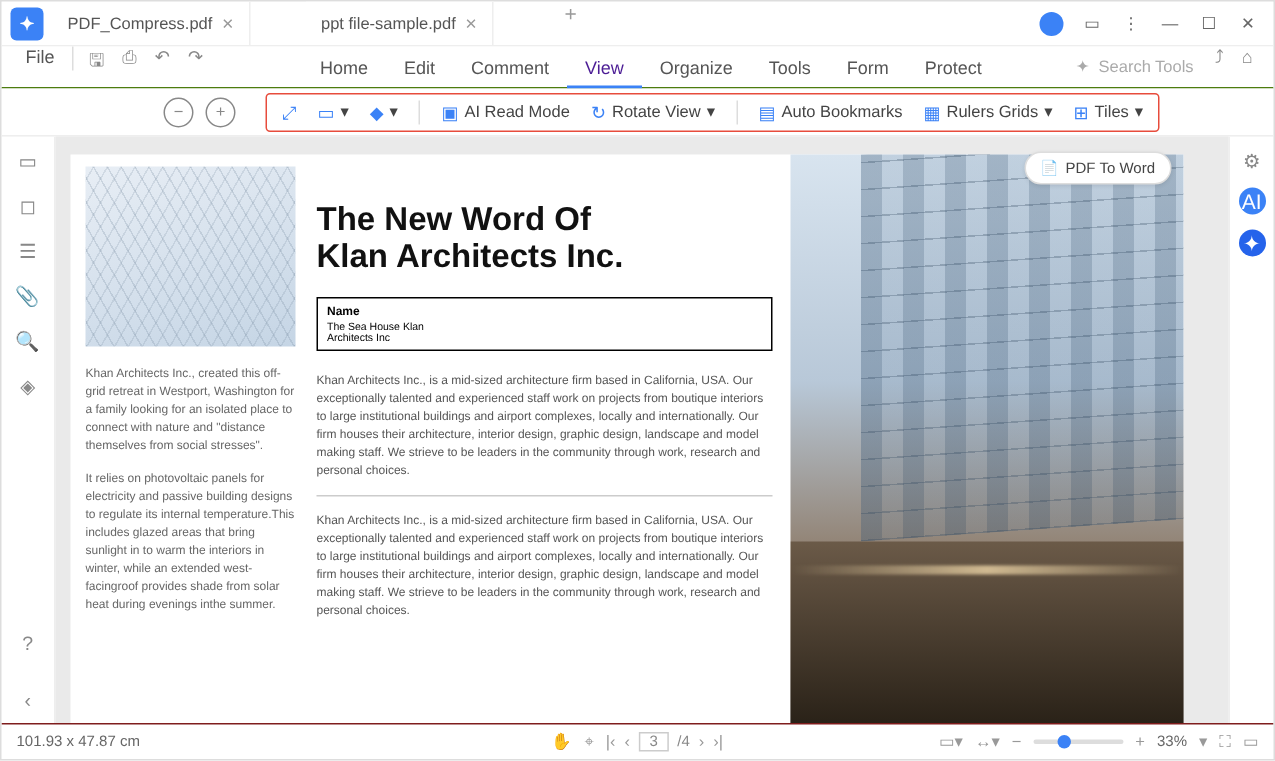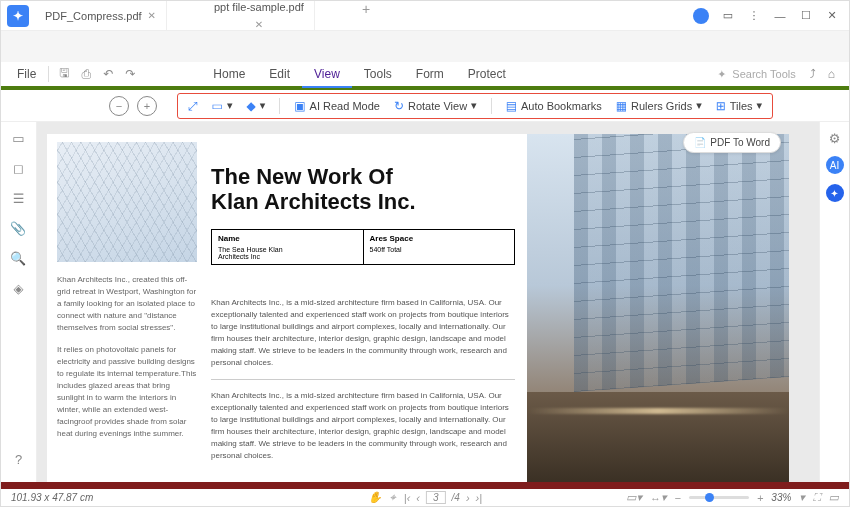--- a/index.html
+++ b/index.html
@@ -1,27 +1,27 @@
 <!DOCTYPE html>
 <html><head>
 <meta charset="utf-8">
 <style>
 * { margin: 0; padding: 0; box-sizing: border-box; font-family: -apple-system, BlinkMacSystemFont, "Segoe UI", Arial, sans-serif; }
 body { width: 850px; height: 507px; background: #f5f5f5; overflow: hidden; position: relative; border: 1px solid #ddd; }
 .titlebar { height: 30px; background: #fff; display: flex; align-items: center; border-bottom: 1px solid #eee; }
 .app-icon { width: 22px; height: 22px; background: #3b82f6; border-radius: 4px; margin: 0 6px; display: flex; align-items: center; justify-content: center; color: #fff; font-size: 12px; font-weight: bold; }
 .tabs { display: flex; flex: 1; height: 100%; gap: 37px; }
 .tab { display: flex; align-items: center; padding: 0 10px; font-size: 11px; color: #555; border-right: 1px solid #eee; gap: 6px; cursor: pointer; }
-.tab.active { background: #fff; flex-direction: column; }
+.tab.active { background: #fff; }
 .tab-close { font-size: 10px; color: #999; }
 .tab-add { padding: 0 10px; color: #999; font-size: 14px; }
 .win-controls { display: flex; align-items: center; gap: 12px; padding: 0 10px; }
 .win-btn { width: 14px; height: 14px; display: flex; align-items: center; justify-content: center; color: #666; font-size: 11px; cursor: pointer; }
 .avatar { width: 16px; height: 16px; border-radius: 50%; background: #3b82f6; }
-.menubar { height: 28px; background: #fff; display: flex; align-items: center; padding: 0 8px; font-size: 12px; color: #555; border-bottom: 4px solid #4d7c0f; margin-top: 31px; }
+.menubar { height: 28px; background: #fff; display: flex; padding: 0 8px; font-size: 12px; color: #555; border-bottom: 1px solid #4d7c0f; }
 .file-menu { padding: 0 8px; cursor: pointer; }
 .mb-sep { width: 1px; height: 16px; background: #ddd; margin: 0 4px; }
 .mb-icon { padding: 0 6px; color: #888; cursor: pointer; font-size: 12px; }
 .menu-tabs { display: flex; margin-left: 60px; gap: 0; }
 .menu-tab { padding: 0 12px; cursor: pointer; height: 28px; line-height: 28px; }
 .menu-tab.active { color: #4c1d95; border-bottom: 2px solid #3b82f6; }
 .search-tools { margin-left: auto; display: flex; align-items: center; gap: 6px; color: #aaa; font-size: 11px; padding-right: 8px; }
 .toolbar { height: 32px; background: #fff; display: flex; align-items: center; padding: 0 8px; border-bottom: 1px solid #eee; position: relative; }
 .zoom-tools { display: flex; gap: 8px; margin-left: 100px; }
 .zoom-btn { width: 20px; height: 20px; border: 1.5px solid #888; border-radius: 50%; display: flex; align-items: center; justify-content: center; font-size: 11px; color: #888; cursor: pointer; }
@@ -29,39 +29,39 @@
 .vg-item { display: flex; align-items: center; gap: 4px; cursor: pointer; white-space: nowrap; }
 .vg-icon { color: #3b82f6; font-size: 12px; }
 .vg-sep { width: 1px; height: 16px; background: #ddd; }
 .workspace { display: flex; height: calc(100% - 90px - 24px); }
 .leftbar { width: 36px; background: #fff; border-right: 1px solid #eee; display: flex; flex-direction: column; align-items: center; padding-top: 8px; gap: 14px; }
 .lb-icon { width: 16px; height: 16px; color: #888; cursor: pointer; font-size: 13px; display: flex; align-items: center; justify-content: center; }
 .lb-bottom { margin-top: auto; margin-bottom: 8px; }
 .canvas { flex: 1; background: #eaeaea; position: relative; overflow: hidden; }
 .page { position: absolute; top: 12px; left: 10px; right: 30px; bottom: 0; background: #fff; display: flex; }
 .rightbar { width: 30px; background: #fff; border-left: 1px solid #eee; display: flex; flex-direction: column; align-items: center; padding-top: 8px; gap: 10px; }
-.rb-icon { width: 18px; height: 18px; border-radius: 50%; display: flex; align-items: center; justify-content: center; font-size: 10px; color: #fff; cursor: pointer; }
+.rb-icon { width: 18px; height: 18px; border-radius: 50%; display: flex; align-items: center; justify-content: center; font-size: 14px; color: #fff; cursor: pointer; }
 .pdf2word { position: absolute; top: 10px; right: 38px; background: #fff; border: 1px solid #ddd; border-radius: 14px; padding: 4px 10px; font-size: 10px; color: #444; display: flex; align-items: center; gap: 4px; cursor: pointer; box-shadow: 0 1px 3px rgba(0,0,0,.1); z-index: 5; }
 .page-left { width: 160px; padding: 8px 10px; font-size: 8px; color: #666; line-height: 1.5; }
 .bldg-thumb { width: 140px; height: 120px; background: linear-gradient(160deg,#e8eef5,#c5d5e5); margin-bottom: 12px; position: relative; overflow: hidden; }
 .bldg-lines { position: absolute; inset: 0; background: repeating-linear-gradient(60deg, rgba(120,140,160,.25) 0 1px, transparent 1px 8px), repeating-linear-gradient(-60deg, rgba(120,140,160,.2) 0 1px, transparent 1px 8px); }
 .para { margin-bottom: 10px; }
 .page-mid { width: 320px; padding: 30px 12px 10px 4px; }
 .headline { font-size: 22px; font-weight: 700; color: #111; line-height: 1.15; margin-bottom: 14px; }
-.info-table { display: flex; border: 1.5px solid #000; font-size: 7px; margin-bottom: 32px; }
+.info-table { display: flex; border: 1.5px solid #000; font-size: 7px; margin-bottom: 14px; }
 .info-cell { flex: 1; border-right: 1.5px solid #000; padding: 4px 6px; }
 .info-cell:last-child { border-right: none; }
 .info-head { font-weight: 700; margin-bottom: 3px; font-size: 8px; }
 .mid-para { font-size: 8px; color: #555; line-height: 1.5; margin-bottom: 10px; }
 .divider { border: none; border-top: 1px solid #ccc; margin: 10px 0; }
 .page-right { flex: 1; background: linear-gradient(180deg,#d8e4ef 0%,#b8c8d8 40%,#8a7560 75%,#3a322a 100%); position: relative; overflow: hidden; }
 .glass { position: absolute; top: 0; left: 18%; right: 0; height: 68%; background: repeating-linear-gradient(90deg, rgba(60,90,120,.35) 0 14px, rgba(100,130,160,.2) 14px 28px), repeating-linear-gradient(0deg, rgba(40,60,80,.3) 0 1px, transparent 1px 18px); transform: skewY(-4deg); transform-origin: top left; }
 .ground { position: absolute; bottom: 0; left: 0; right: 0; height: 32%; background: linear-gradient(180deg,#6b5a48,#2a2218); }
 .light { position: absolute; bottom: 26%; left: 0; right: 0; height: 6px; background: linear-gradient(90deg, transparent, rgba(255,230,180,.7), transparent); filter: blur(1px); }
-.statusbar { position: absolute; bottom: 0; left: 0; right: 0; height: 24px; background: #fff; border-top: 7px solid #7f1d1d; display: flex; align-items: center; font-size: 10px; color: #666; padding: 0 10px; gap: 10px; font-style: italic; }
+.statusbar { position: absolute; bottom: 0; left: 0; right: 0; height: 24px; background: #fff; border-top: 1px solid #7f1d1d; display: flex; align-items: center; font-size: 10px; color: #666; padding: 0 10px; gap: 10px; }
 .sb-center { position: absolute; left: 50%; transform: translateX(-50%); display: flex; align-items: center; gap: 8px; }
 .sb-pagectl { display: flex; align-items: center; gap: 6px; color: #888; }
 .sb-pagenum { border: 1px solid #ccc; padding: 0 6px; font-size: 10px; }
 .sb-right { margin-left: auto; display: flex; align-items: center; gap: 8px; }
 .slider { width: 60px; height: 3px; background: #ddd; position: relative; border-radius: 2px; }
 .slider-thumb { position: absolute; left: 16px; top: -3px; width: 9px; height: 9px; border-radius: 50%; background: #3b82f6; }
 .sb-ico { color: #999; cursor: pointer; font-size: 11px; }
 </style>
 </head>
 <body>
@@ -92,21 +92,23 @@
 <div class="menubar">
   <span class="file-menu">File</span>
   <span class="mb-sep"></span>
   <span class="mb-icon">🖫</span>
   <span class="mb-icon">⎙</span>
   <span class="mb-icon">↶</span>
   <span class="mb-icon">↷</span>
   <div class="menu-tabs">
     <div class="menu-tab">Home</div>
     <div class="menu-tab">Edit</div>
+    <div class="menu-tab">Comment</div>
     <div class="menu-tab active">View</div>
+    <div class="menu-tab">Organize</div>
     <div class="menu-tab">Tools</div>
     <div class="menu-tab">Form</div>
     <div class="menu-tab">Protect</div>
   </div>
   <div class="search-tools">
     <span>✦</span>
     <span>Search Tools</span>
   </div>
   <span class="mb-icon">⤴</span>
   <span class="mb-icon">⌂</span>
@@ -159,32 +161,28 @@
     <div class="page">
       <div class="page-left">
         <div class="bldg-thumb">
             <div class="bldg-lines"></div>
           </div>
         <div class="para">Khan Architects Inc., created this off-grid retreat in Westport, Washington for a family looking for an isolated place to connect with nature and "distance themselves from social stresses".</div>
         <div class="para">It relies on photovoltaic panels for electricity and passive building designs to regulate its internal temperature.This includes glazed areas that bring sunlight in to warm the interiors in winter, while an extended west-facingroof provides shade from solar heat during evenings inthe summer.</div>
       </div>
       <div class="page-mid">
         <div class="headline">
-          <div>The New Work Of</div>
+          <div>The New Word Of</div>
           <div>Klan Architects Inc.</div>
         </div>
         <div class="info-table">
           <div class="info-cell">
             <div class="info-head">Name</div>
             <div>The Sea House Klan</div>
             <div>Architects Inc</div>
-          </div>
-          <div class="info-cell">
-            <div class="info-head">Ares Space</div>
-            <div>540ff Total</div>
           </div>
         </div>
         <div class="mid-para">Khan Architects Inc., is a mid-sized architecture firm based in California, USA. Our exceptionally talented and experienced staff work on projects from boutique interiors to large institutional buildings and airport complexes, locally and internationally. Our firm houses their architecture, interior design, graphic design, landscape and model making staff. We strieve to be leaders in the community through work, research and personal choices.</div>
         <hr class="divider">
         <div class="mid-para">Khan Architects Inc., is a mid-sized architecture firm based in California, USA. Our exceptionally talented and experienced staff work on projects from boutique interiors to large institutional buildings and airport complexes, locally and internationally. Our firm houses their architecture, interior design, graphic design, landscape and model making staff. We strieve to be leaders in the community through work, research and personal choices.</div>
       </div>
       <div class="page-right">
         <div class="glass"></div>
         <div class="ground"></div>
         <div class="light"></div>

